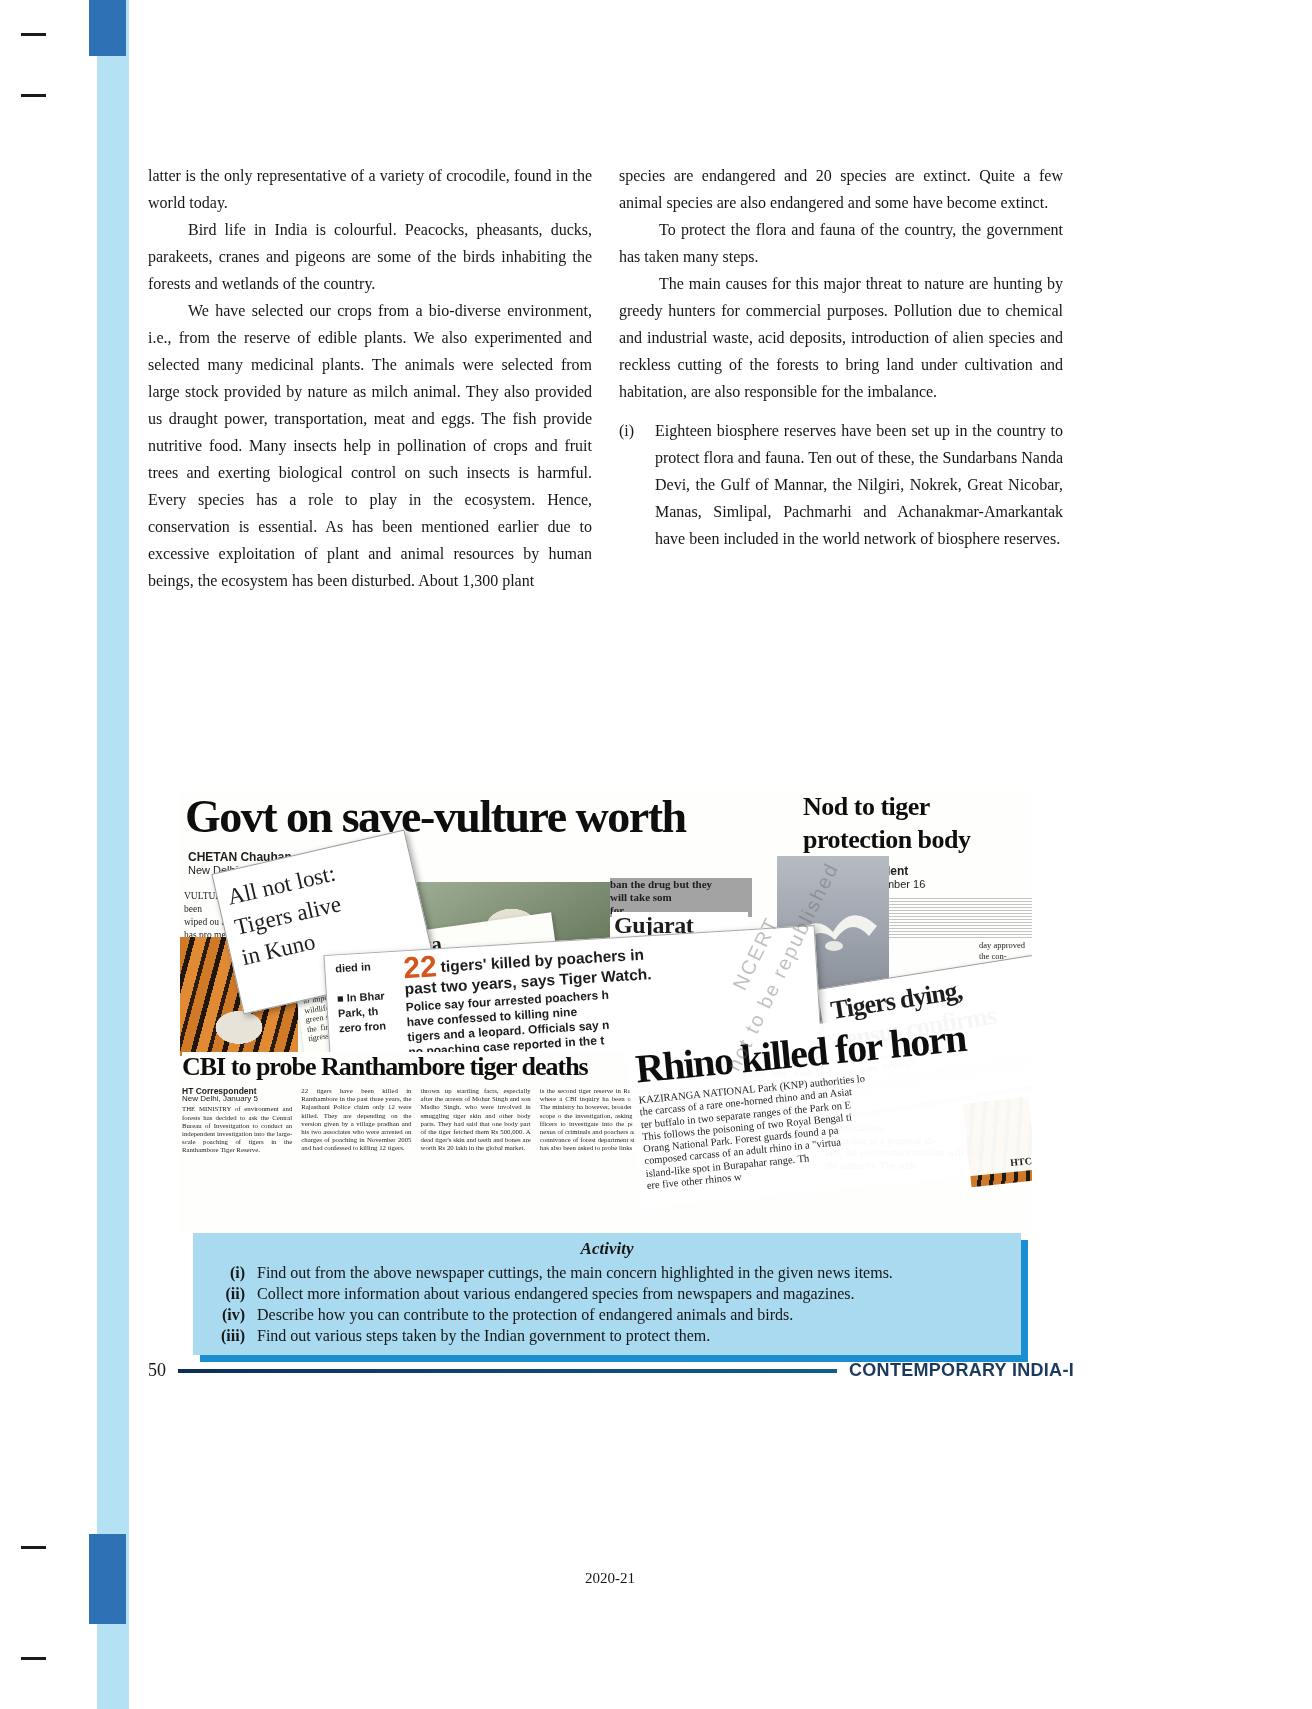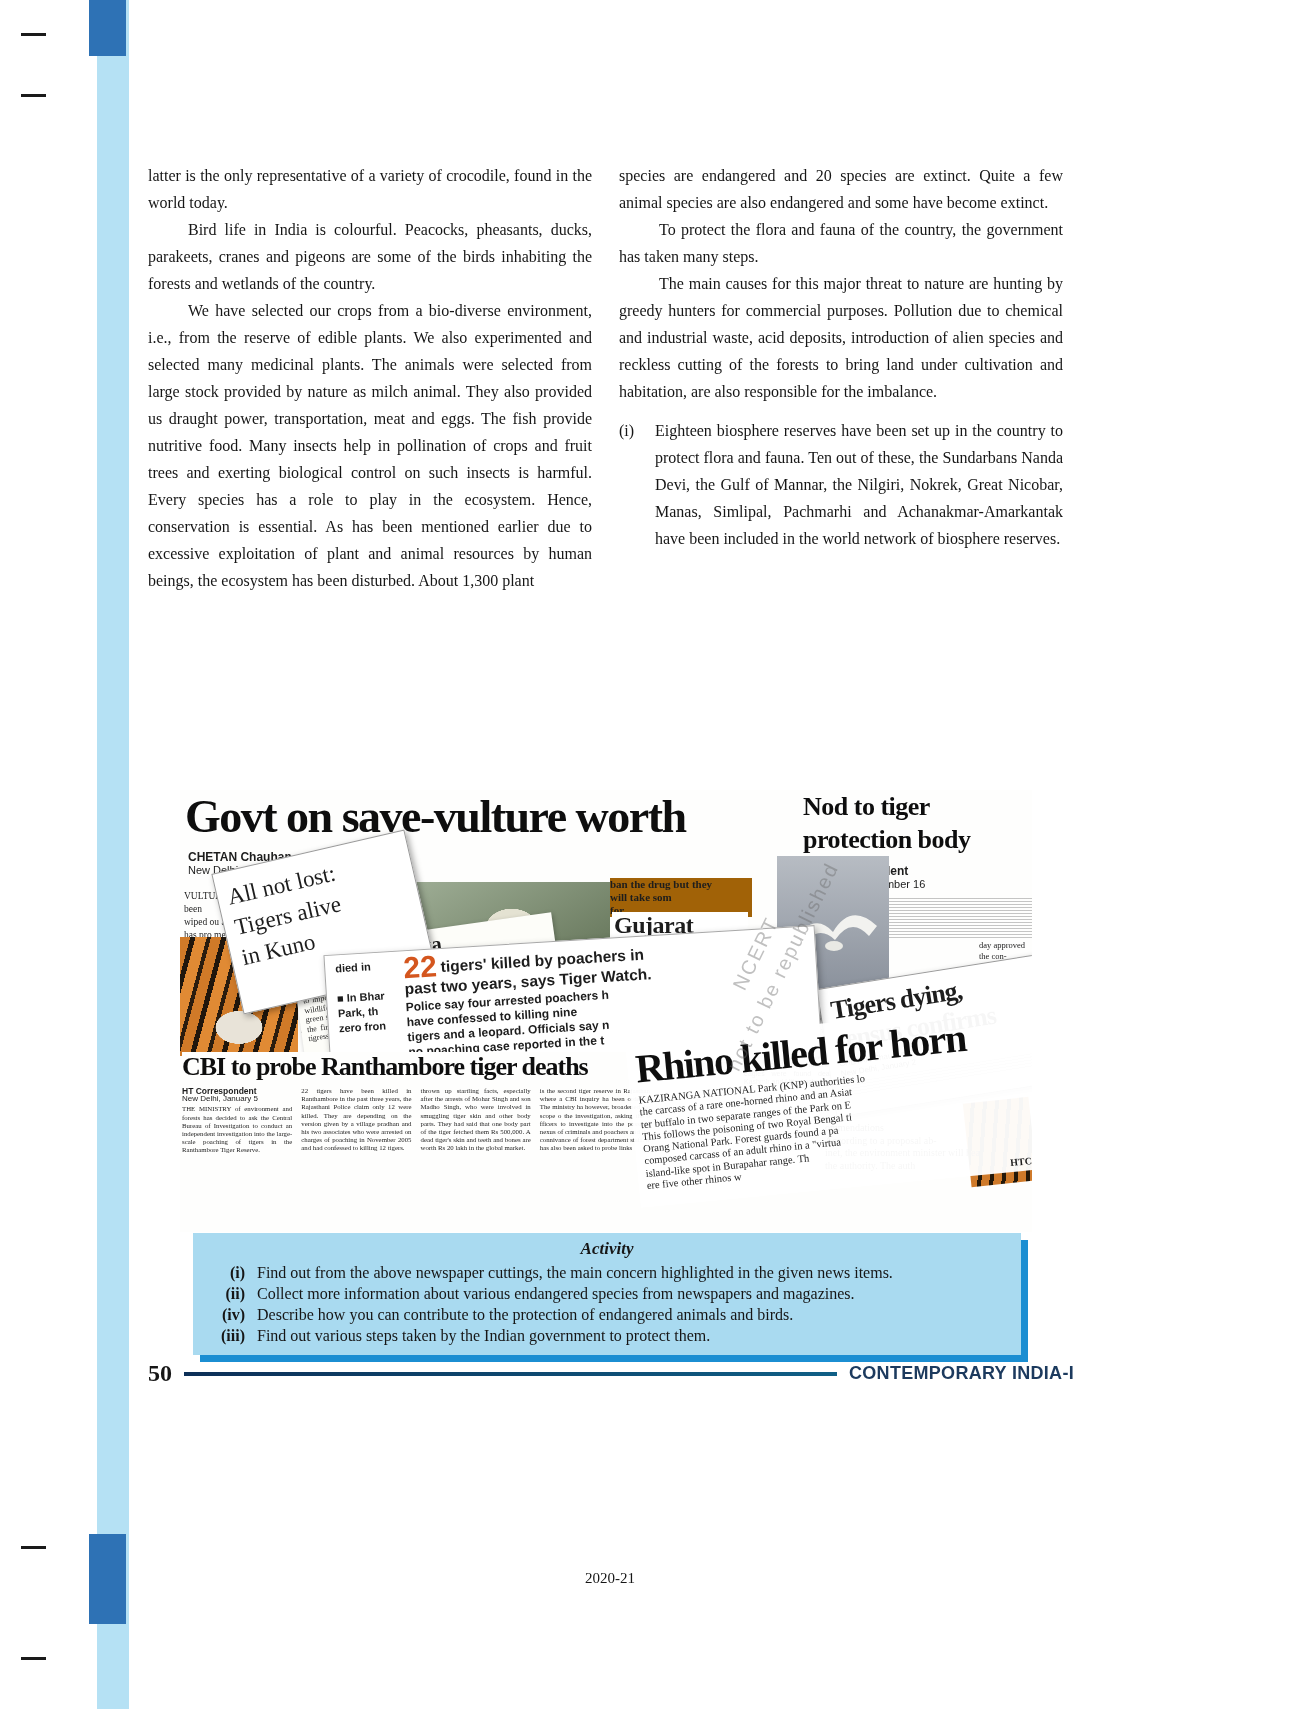--- a/index.html
+++ b/index.html
@@ -60,21 +60,21 @@
 
   .kuno{left:45px;top:60px;width:176px;height:122px;transform:rotate(-13deg);background:#fff;border:1px solid #9a9a9a;
     box-shadow:2px 3px 6px rgba(0,0,0,.35);padding:10px 10px;font-size:23px;line-height:31px;white-space:pre-line;z-index:5}
 
   .sariska{left:116px;top:140px;width:252px;transform:rotate(-8deg);background:#fdfdf9;padding:4px 6px;z-index:4;
     box-shadow:1px 2px 5px rgba(0,0,0,.25)}
   .sar-title{font-size:20px;font-weight:bold;letter-spacing:-.5px}
   .sar-body{margin-top:3px;font-size:8px;line-height:9.5px;text-align:justify}
   .sar-credit{text-align:right;font-size:8px;font-weight:bold}
 
-  .bandrug{left:430px;top:88px;width:142px;font-size:11px;font-weight:bold;line-height:13px;white-space:pre-line;z-index:3;background:#a16207}
+  .bandrug{left:430px;top:88px;width:142px;font-size:11px;font-weight:bold;line-height:13px;white-space:pre-line;z-index:3;background:#a3a3a3}
   .gujarat{left:432px;top:122px;width:132px;background:#fff;z-index:3;padding:0 2px}
   .guj-head{font-size:24px;line-height:26px;font-weight:bold;white-space:pre-line;letter-spacing:-.5px}
   .guj-by{margin-top:4px;font-family:"Liberation Sans",sans-serif;font-size:8px;line-height:10px;white-space:pre-line}
 
   .plumed{left:564px;top:220px;width:102px;font-family:"Liberation Sans",sans-serif;z-index:3;background:#fefefd}
   .plu-title{font-size:12.5px;font-weight:bold}
   .plu-note{margin-top:3px;font-size:7px;line-height:8.5px;text-align:justify}
 
   .the-frag{left:650px;top:195px;font-size:12px;font-weight:bold;z-index:2}
   .approved{left:799px;top:150px;width:54px;font-size:8.5px;line-height:10.5px;white-space:pre-line;z-index:2}
@@ -113,21 +113,21 @@
 
   
   .activity{position:absolute;left:193px;top:1233px;width:828px;background:#a9daf0;box-shadow:7px 7px 0 0 #1b8ed2;
     padding:6px 18px 8px;box-sizing:border-box}
   .act-title{text-align:center;font-size:17px;font-weight:bold;font-style:italic;margin-bottom:4px}
   .act-item{display:flex;font-size:16px;line-height:19px;margin-bottom:2px}
   .act-marker{flex:none;width:34px;text-align:right;margin-right:12px;font-weight:bold}
 
   
   .footer{position:absolute;left:148px;top:1360px;width:926px;display:flex;align-items:center}
-  .page-num{font-size:24px;font-weight:bold}
+  .page-num{font-size:18px;font-weight:normal}
   .footer-line{flex:1;height:4px;margin:0 12px;background:linear-gradient(to right,#0c2f57,#0f5f86)}
   .footer-title{font-family:"Liberation Sans",sans-serif;font-size:18px;font-weight:bold;color:#1c3a5e;letter-spacing:.3px}
   .yearmark{position:absolute;left:100px;top:1570px;width:1020px;text-align:center;font-size:15px}
 </style>
 </head>
 <body>
 
 <div class="edge-strip"></div>
 <div class="edge-block edge-top"></div>
 <div class="edge-block edge-bottom"></div>

